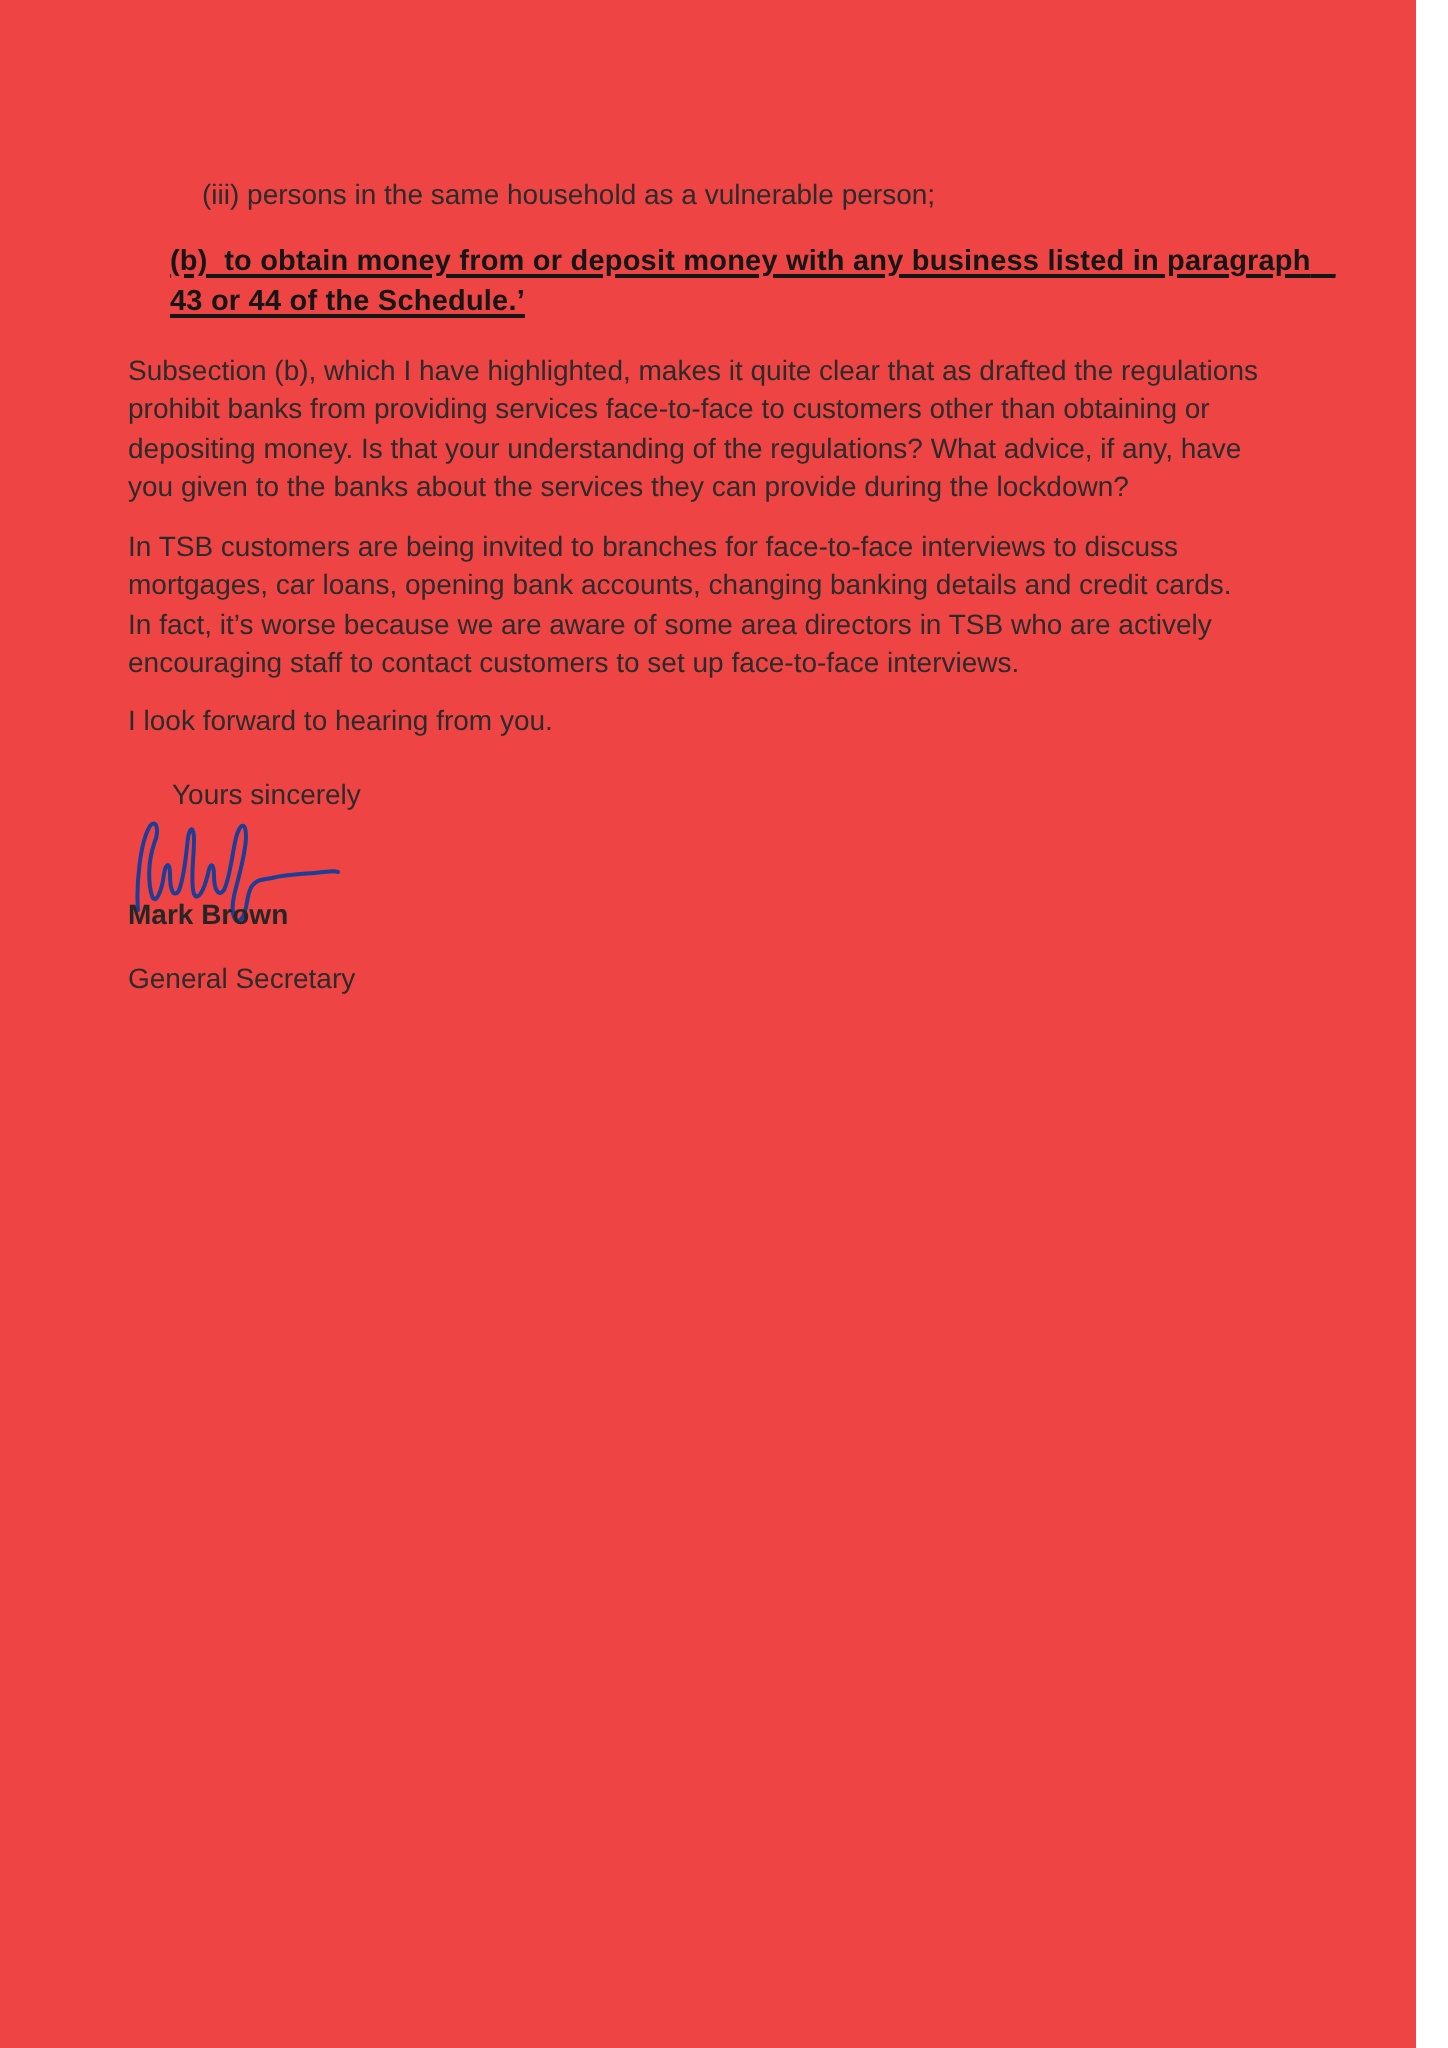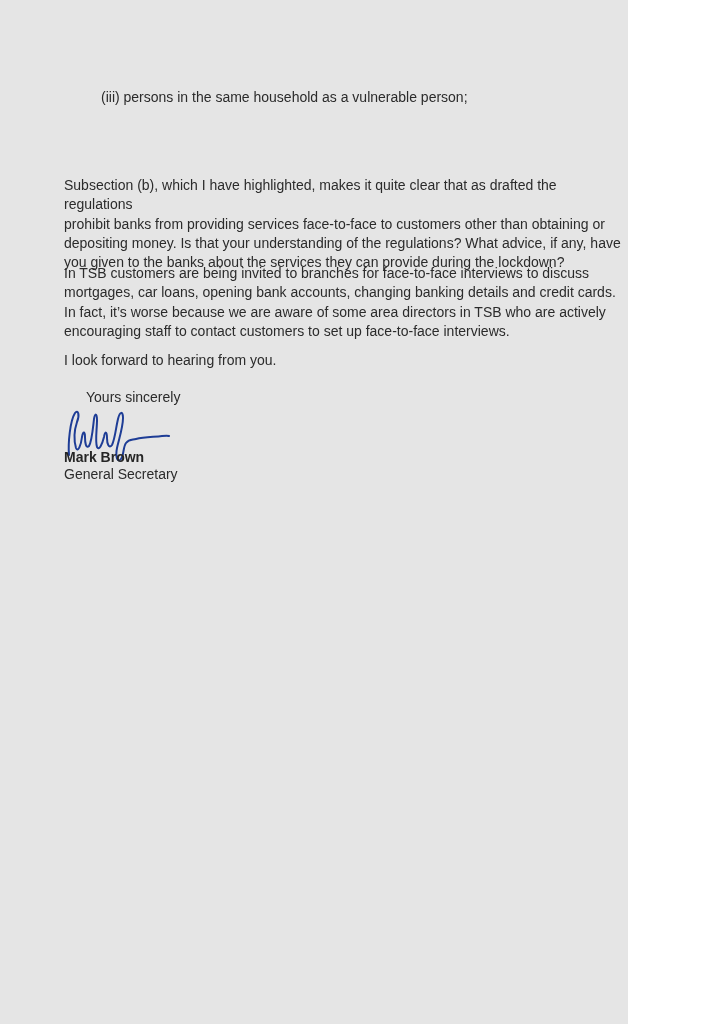--- a/index.html
+++ b/index.html
@@ -2,23 +2,23 @@
 <html><head>
 <meta charset="utf-8">
 <style>
   html, body {
     margin: 0;
     padding: 0;
     background: #ffffff;
   }
   .page {
     position: relative;
-    width: 628px;
+    width: 708px;
     height: 1024px;
-    background: #e5e5e5;
+    background: #ef4444;
     font-family: "Liberation Sans", sans-serif;
     color: #2b2b2b;
     overflow: hidden;
     text-decoration: underline;
   }
   .abs { position: absolute; }
 
   .clause-iii {
     left: 101px;
     top: 88px;
@@ -71,29 +71,33 @@
     top: 403px;
     width: 105px;
     height: 62px;
   }
 
   .name {
     top: 448px;
     font-weight: bold;
     color: #262626;
   }
-  .role { top: 465px; }
+  .role { top: 480px; }
 </style>
 </head>
 <body>
 
 <div class="page">
 
   <div class="abs clause-iii">(iii) persons in the same household as a vulnerable person;</div>
 
+  <div class="abs quote">
+    <span class="qline ext">(b)&nbsp; to obtain money from or deposit money with any business listed in paragraph</span>
+    <span class="qline">43 or 44 of the Schedule.’</span>
+  </div>
 
   <div class="abs para p2">In TSB customers are being invited to branches for face-to-face interviews to discuss
 mortgages, car loans, opening bank accounts, changing banking details and credit cards.
 In fact, it’s worse because we are aware of some area directors in TSB who are actively
 encouraging staff to contact customers to set up face-to-face interviews.</div>
 
   <div class="abs para p1">Subsection (b), which I have highlighted, makes it quite clear that as drafted the regulations
 prohibit banks from providing services face-to-face to customers other than obtaining or
 depositing money. Is that your understanding of the regulations? What advice, if any, have
 you given to the banks about the services they can provide during the lockdown?</div>

